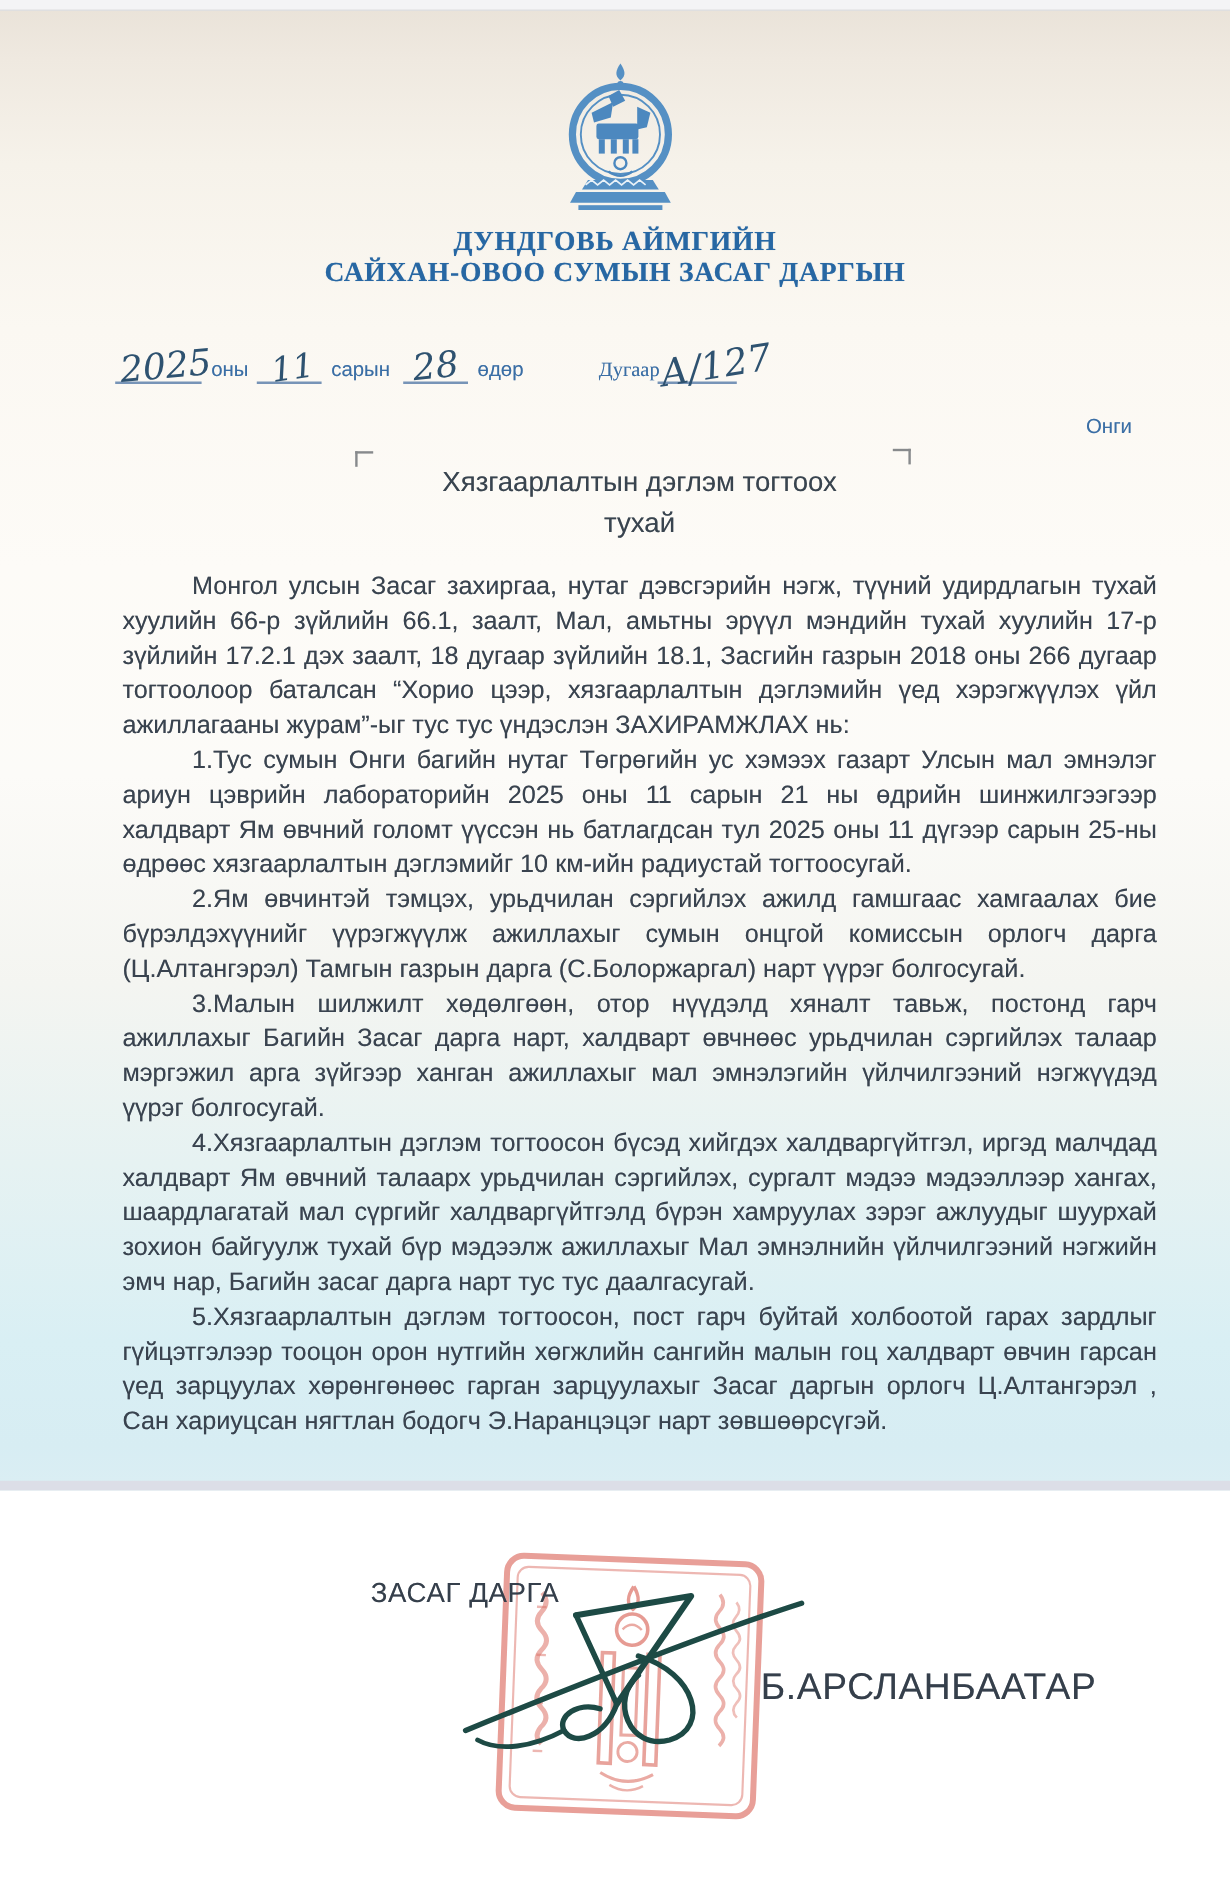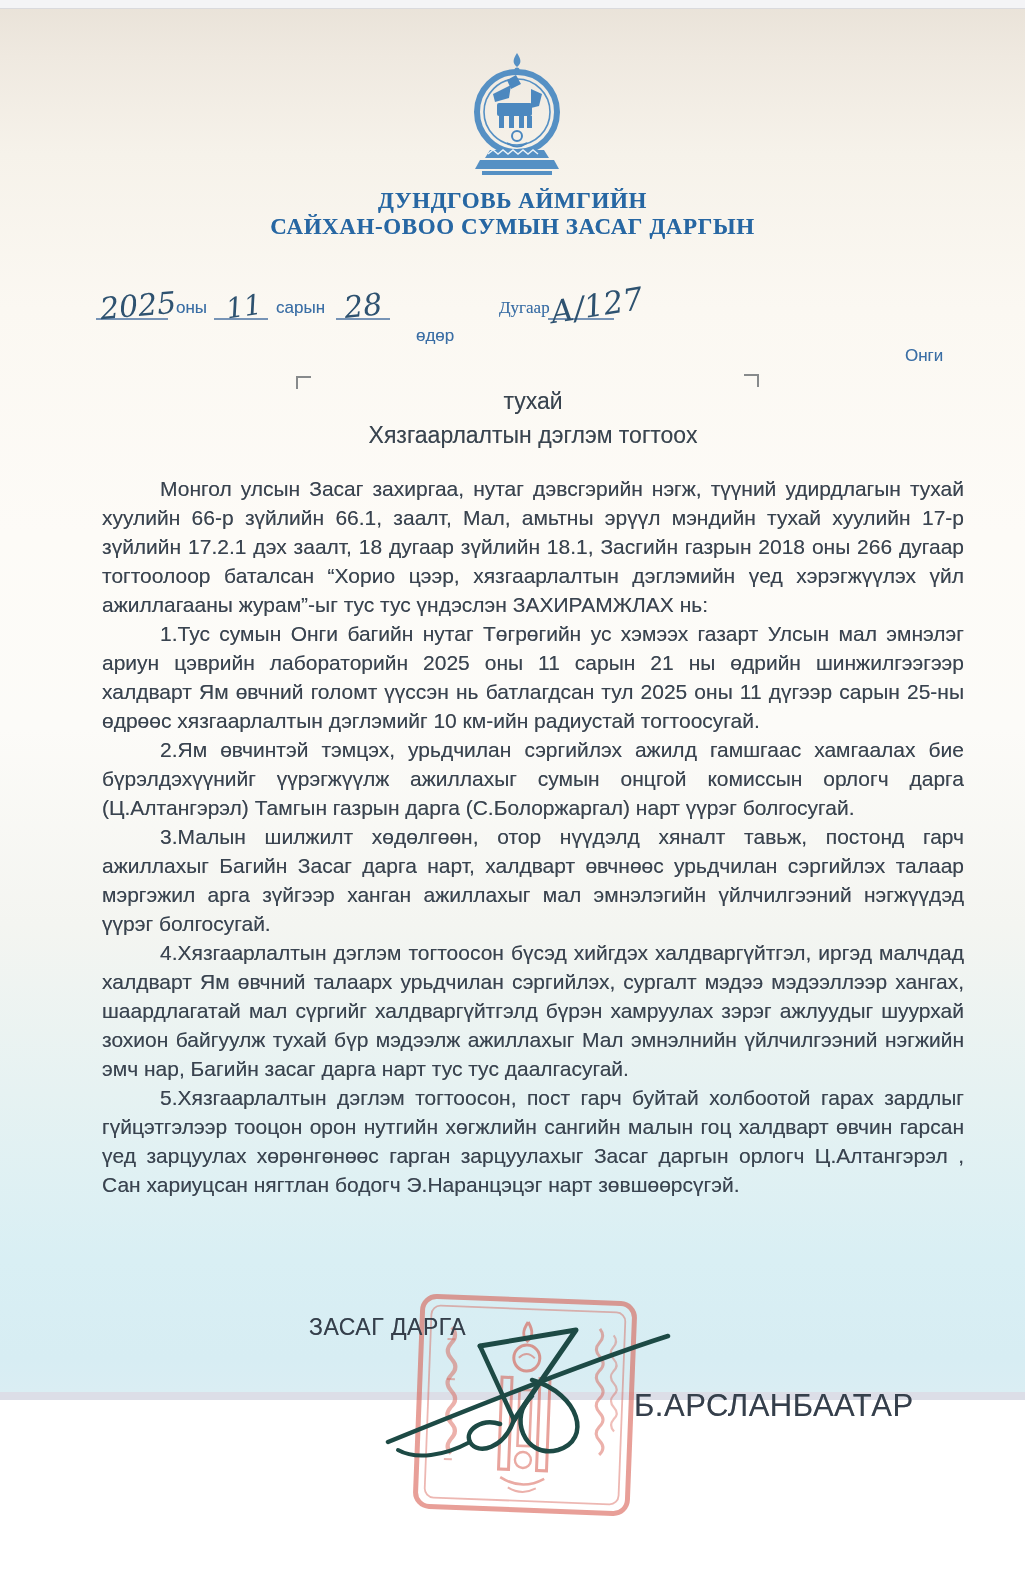--- a/index.html
+++ b/index.html
@@ -1,18 +1,18 @@
 <!DOCTYPE html>
 <html><head>
 <meta charset="utf-8">
 <style>
   html,body{margin:0;padding:0;}
   body{width:1025px;height:1579px;overflow:hidden;font-family:"Liberation Sans",sans-serif;}
   .page{
-    position:relative;width:1025px;height:1400px;
+    position:relative;width:1025px;height:1242px;
     background:linear-gradient(180deg,
       #e9e2d8 0%, #efe9e0 4%, #f6f2ea 11%, #fbf8f2 22%,
       #fdfbf7 38%, #fcfbf8 52%, #f4f5f1 66%, #e6f2f2 78%,
       #d9eff4 90%, #d7edf3 97%, #dbeef3 100%);
   }
   .edge-top{position:absolute;top:0;left:0;width:100%;height:8px;background:#f4f4f6;border-bottom:1px solid #dadadd;}
   .edge-bottom{position:absolute;bottom:0;left:0;width:100%;height:8px;background:#dcdee7;}
 
   
   .emblem{position:absolute;left:452px;top:50px;width:130px;height:132px;}
@@ -107,35 +107,35 @@
       <span class="hand hand-year">2025</span>
     </span>
     <span class="dr-label" style="left:176px;">оны</span>
     <span class="hand-slot" style="left:214px;top:0;width:54px;height:34px;">
       <span class="hand hand-month">11</span>
     </span>
     <span class="dr-label" style="left:276px;">сарын</span>
     <span class="hand-slot" style="left:336px;top:0;width:54px;height:34px;">
       <span class="hand hand-day">28</span>
     </span>
-    <span class="dr-label" style="left:416px;margin-top:28px;">өдөр</span>
+    <span class="dr-label" style="left:398px;">өдөр</span>
 
     <span class="dr-label" style="left:499px;font-family:Liberation Serif, serif;">Дугаар</span>
     <span class="hand-slot" style="left:548px;top:-4px;width:66px;height:38px;">
       <span class="hand hand-number">А/127</span>
     </span>
 
     <span class="dr-label" style="left:905px;margin-top:48px;">Онги</span>
   </div>
 
   <div class="corner-mark corner-left"></div>
   <div class="corner-mark corner-right"></div>
   <div class="doc-title">
+    <div>Хязгаарлалтын дэглэм тогтоох</div>
     <div>тухай</div>
-    <div>Хязгаарлалтын дэглэм тогтоох</div>
   </div>
 
   <div class="body-text">
     <p>Монгол улсын Засаг захиргаа, нутаг дэвсгэрийн нэгж, түүний удирдлагын тухай хуулийн 66-р зүйлийн 66.1, заалт, Мал, амьтны эрүүл мэндийн тухай хуулийн 17-р зүйлийн 17.2.1 дэх заалт, 18 дугаар зүйлийн 18.1, Засгийн газрын 2018 оны 266 дугаар тогтоолоор баталсан “Хорио цээр, хязгаарлалтын дэглэмийн үед хэрэгжүүлэх үйл ажиллагааны журам”-ыг тус тус үндэслэн ЗАХИРАМЖЛАХ нь:</p>
     <p>1.Тус сумын Онги багийн нутаг Төгрөгийн ус хэмээх газарт Улсын мал эмнэлэг ариун цэврийн лабораторийн 2025 оны 11 сарын 21 ны өдрийн шинжилгээгээр халдварт Ям өвчний голомт үүссэн нь батлагдсан тул 2025 оны 11 дүгээр сарын 25-ны өдрөөс хязгаарлалтын дэглэмийг 10 км-ийн радиустай тогтоосугай.</p>
     <p>2.Ям өвчинтэй тэмцэх, урьдчилан сэргийлэх ажилд гамшгаас хамгаалах бие бүрэлдэхүүнийг үүрэгжүүлж ажиллахыг сумын онцгой комиссын орлогч дарга (Ц.Алтангэрэл) Тамгын газрын дарга (С.Болоржаргал) нарт үүрэг болгосугай.</p>
     <p>3.Малын шилжилт хөдөлгөөн, отор нүүдэлд хяналт тавьж, постонд гарч ажиллахыг Багийн Засаг дарга нарт, халдварт өвчнөөс урьдчилан сэргийлэх талаар мэргэжил арга зүйгээр ханган ажиллахыг мал эмнэлэгийн үйлчилгээний нэгжүүдэд үүрэг болгосугай.</p>
     <p>4.Хязгаарлалтын дэглэм тогтоосон бүсэд хийгдэх халдваргүйтгэл, иргэд малчдад халдварт Ям өвчний талаарх урьдчилан сэргийлэх, сургалт мэдээ мэдээллээр хангах, шаардлагатай мал сүргийг халдваргүйтгэлд бүрэн хамруулах зэрэг ажлуудыг шуурхай зохион байгуулж тухай бүр мэдээлж ажиллахыг Мал эмнэлнийн үйлчилгээний нэгжийн эмч нар, Багийн засаг дарга нарт тус тус даалгасугай.</p>
     <p>5.Хязгаарлалтын дэглэм тогтоосон, пост гарч буйтай холбоотой гарах зардлыг гүйцэтгэлээр тооцон орон нутгийн хөгжлийн сангийн малын гоц халдварт өвчин гарсан үед зарцуулах хөрөнгөнөөс гарган зарцуулахыг Засаг даргын орлогч Ц.Алтангэрэл , Сан хариуцсан нягтлан бодогч Э.Наранцэцэг нарт зөвшөөрсүгэй.</p>
   </div>

